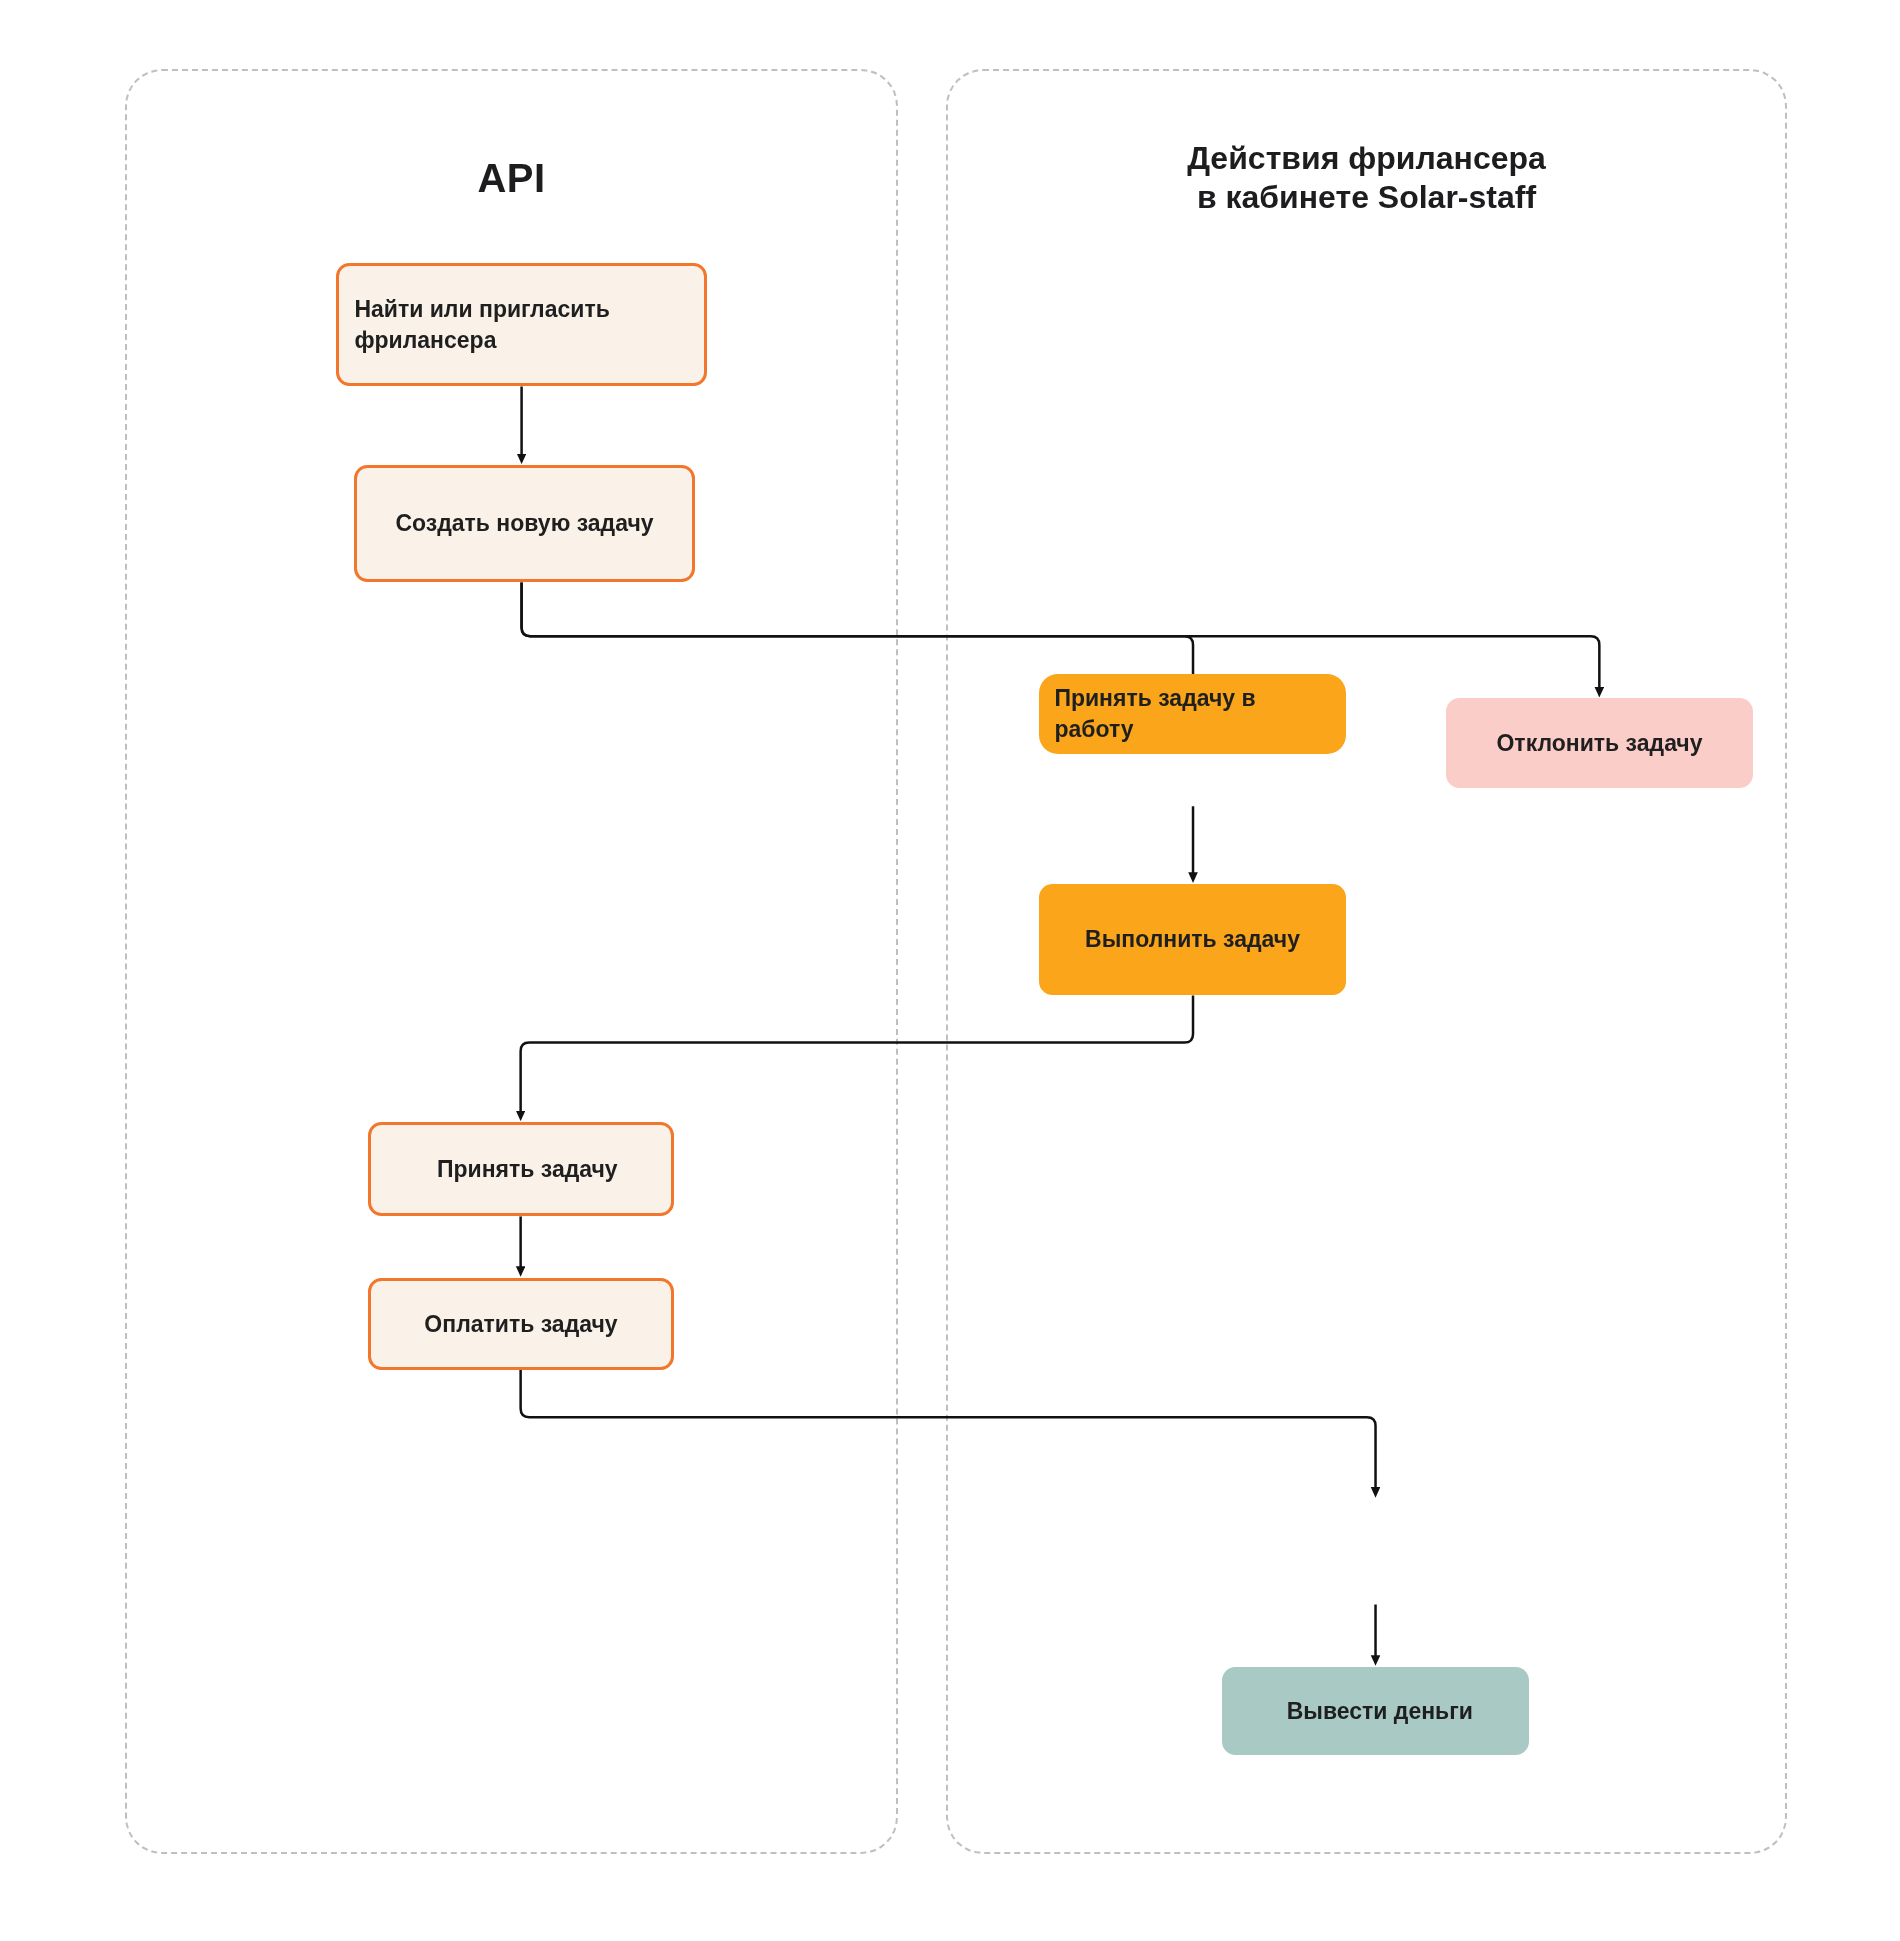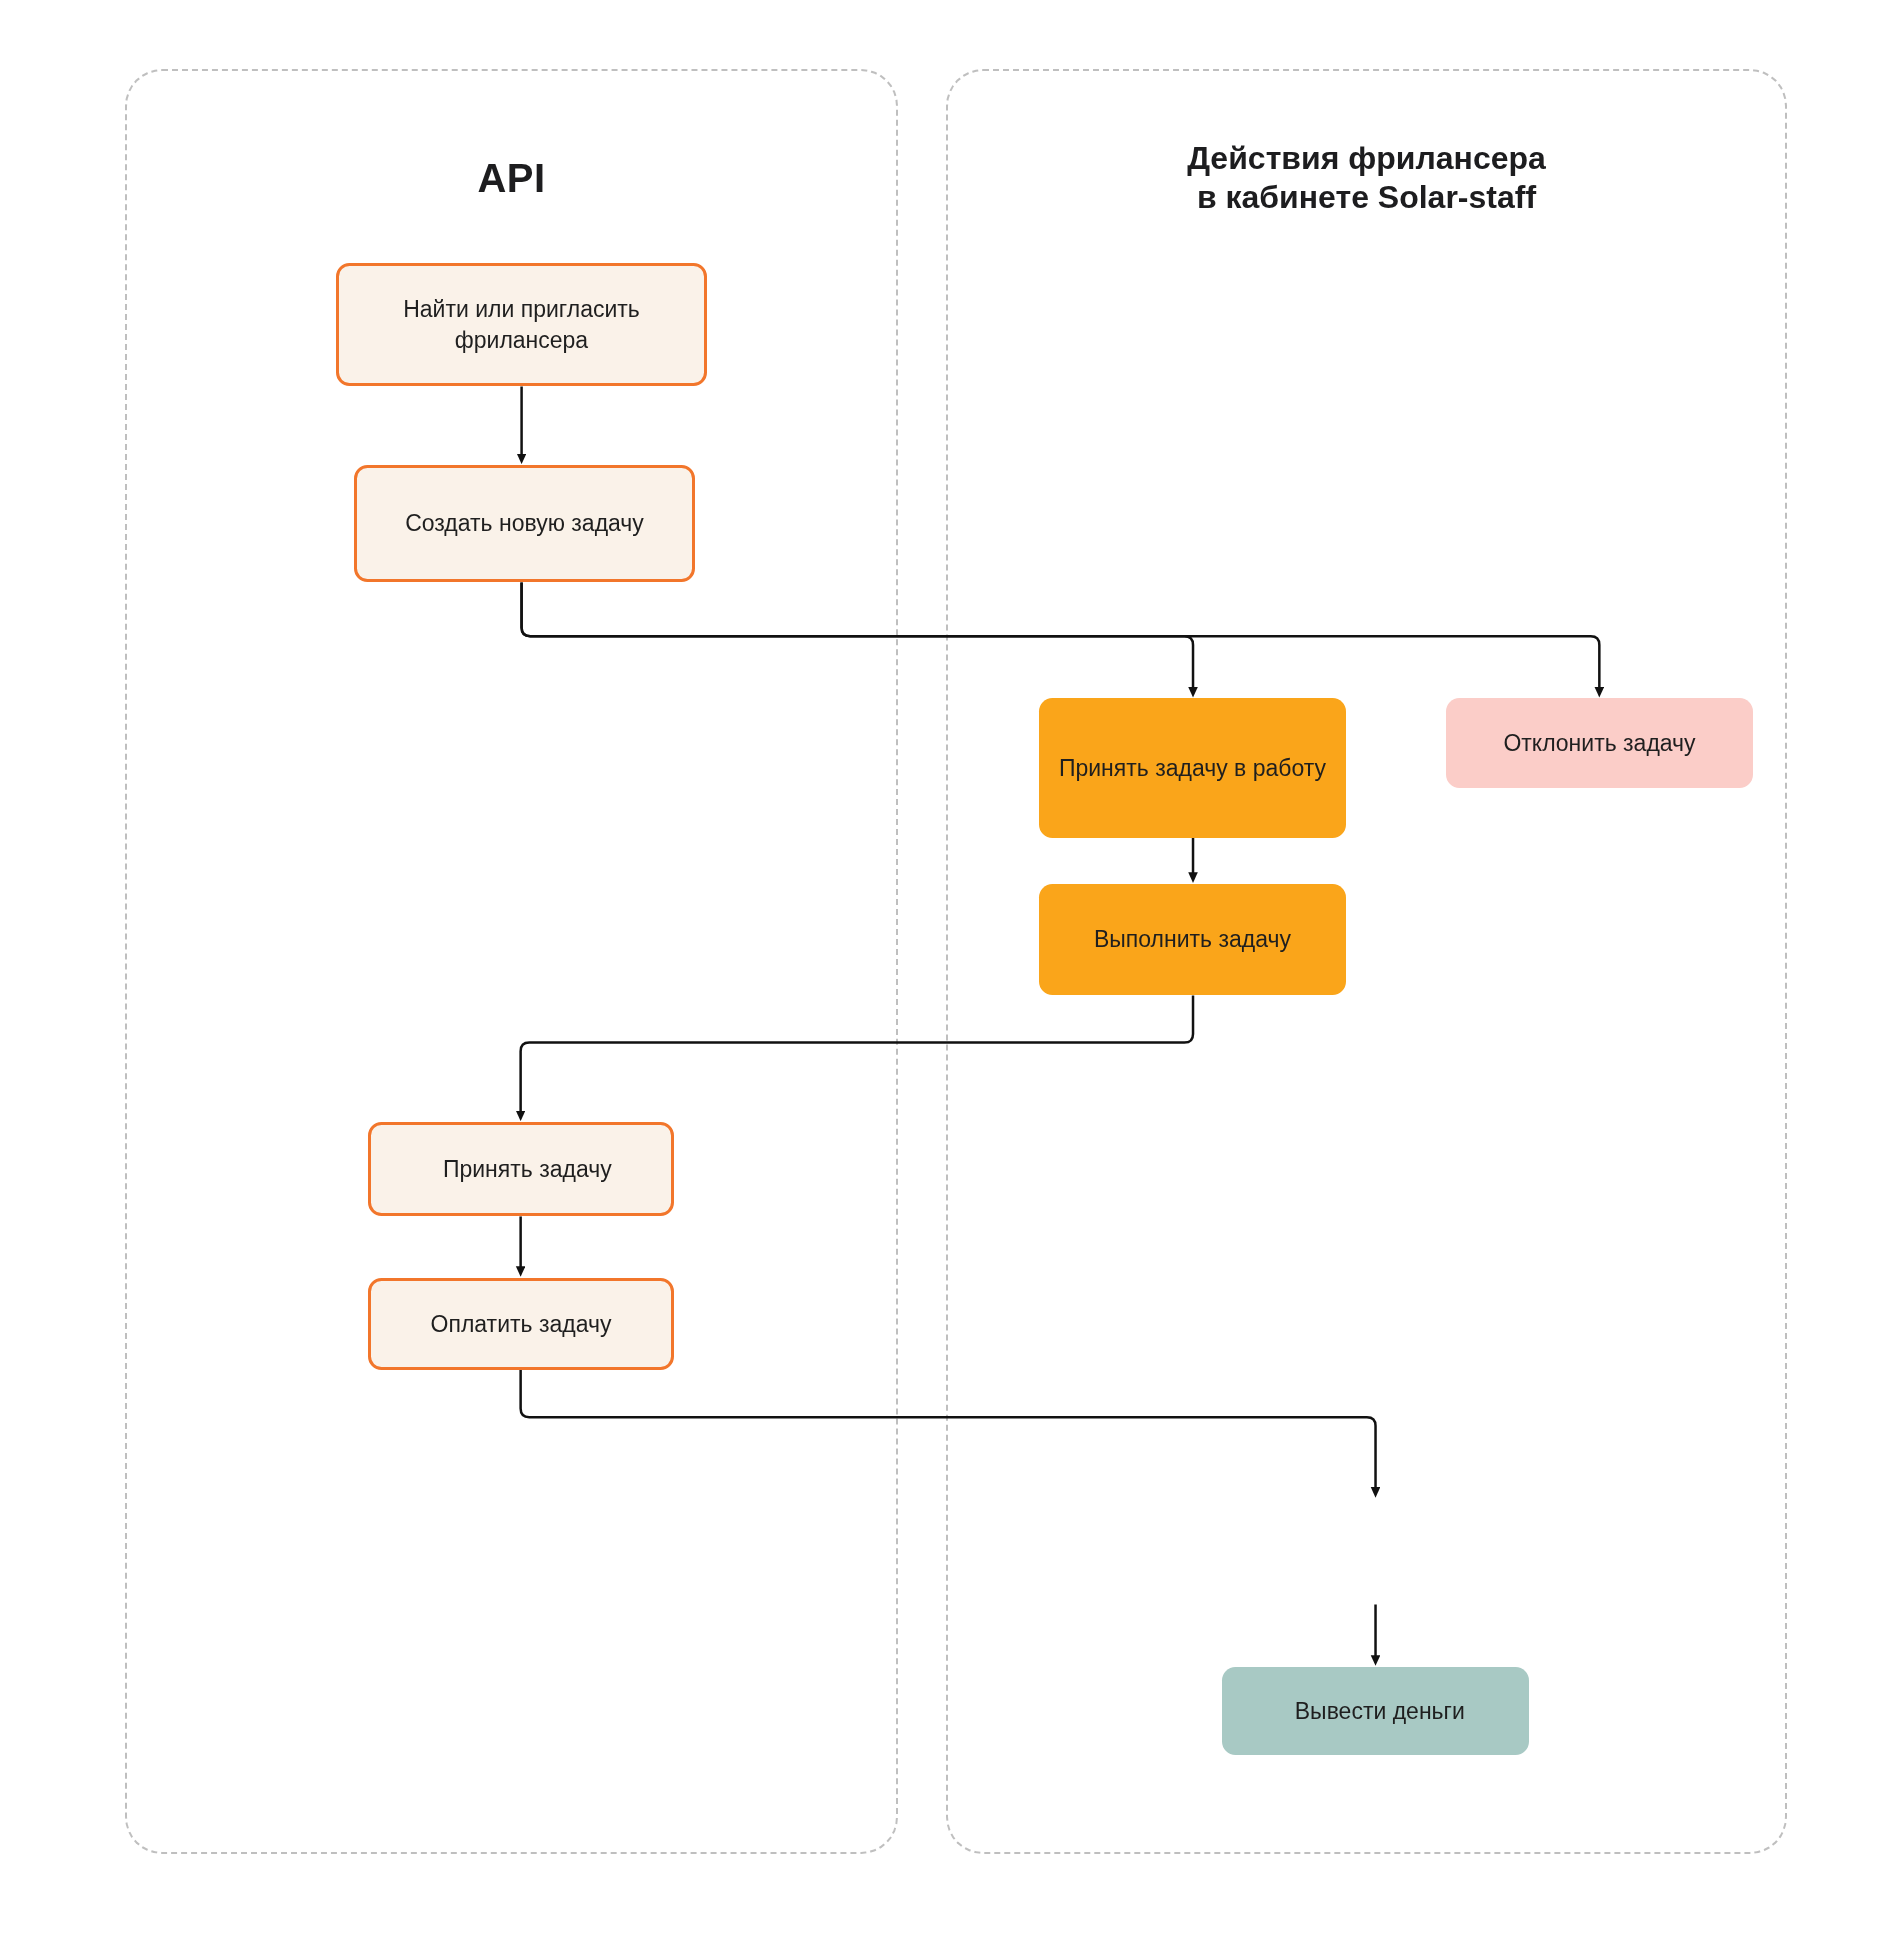--- a/index.html
+++ b/index.html
@@ -8,29 +8,29 @@
 
   .panel{position:absolute;border:2.9px dashed #bfbfbf;border-radius:37px;background:transparent;box-sizing:border-box;}
   #panel-api{left:125px;top:69px;width:773px;height:1785px;}
   #panel-freelancer{left:946px;top:69px;width:841px;height:1785px;}
 
   .panel-title{position:absolute;text-align:center;font-weight:bold;color:#1d1d1f;line-height:1.22;}
   #title-api{left:125px;top:154px;width:773px;font-size:40px;letter-spacing:0.5px;}
   #title-freelancer{left:946px;top:139px;width:841px;font-size:32px;}
 
   .node{position:absolute;box-sizing:border-box;display:flex;align-items:center;justify-content:center;
-        text-align:center;border-radius:13.4px;font-size:23px;color:#1f1f1f;line-height:1.34;padding:5.8px 15.4px;}
+        text-align:left;border-radius:13.4px;font-size:23px;color:#1f1f1f;line-height:1.34;padding:5.8px 15.4px;font-weight:bold;}
   .node.api{background:#faf2e9;border:3.8px solid #f2762b;}
   .node.accent{background:#faa51a;border:none;}
   .node.reject{background:#fbcdc8;border:none;}
   .node.finish{background:#a8c9c4;border:none;}
 
   #n-find   {left:336px;top:263px;width:371px;height:123px;}
   #n-create {left:354px;top:465px;width:341px;height:117px;}
-  #n-accept-work{left:1039px;top:698px;width:307px;height:140px;}
+  #n-accept-work{left:1039px;top:674px;width:307px;height:80px;border-radius:19px;}
   #n-reject {left:1446px;top:698px;width:307px;height:90px;}
   #n-perform{left:1039px;top:884px;width:307px;height:111px;}
   #n-approve{left:368px;top:1122px;width:306px;height:94px;padding-left:28px;}
   #n-pay    {left:368px;top:1278px;width:306px;height:92px;}
   #n-payment-method{left:1222px;top:1499px;width:307px;height:106px;}
   #n-withdraw{left:1222px;top:1667px;width:307px;height:88px;padding-left:24px;}
 
   #edges{position:absolute;left:0;top:0;width:1900px;height:1942px;pointer-events:none;}
 </style>
 </head>

